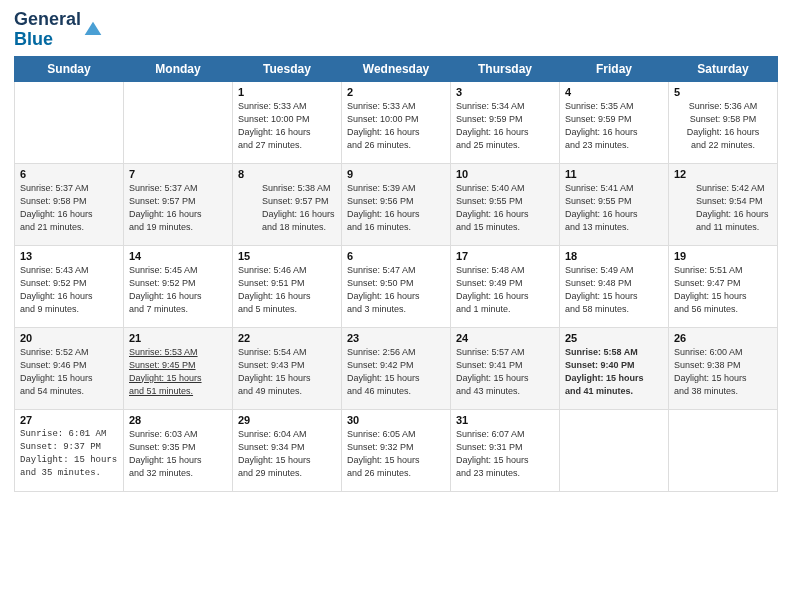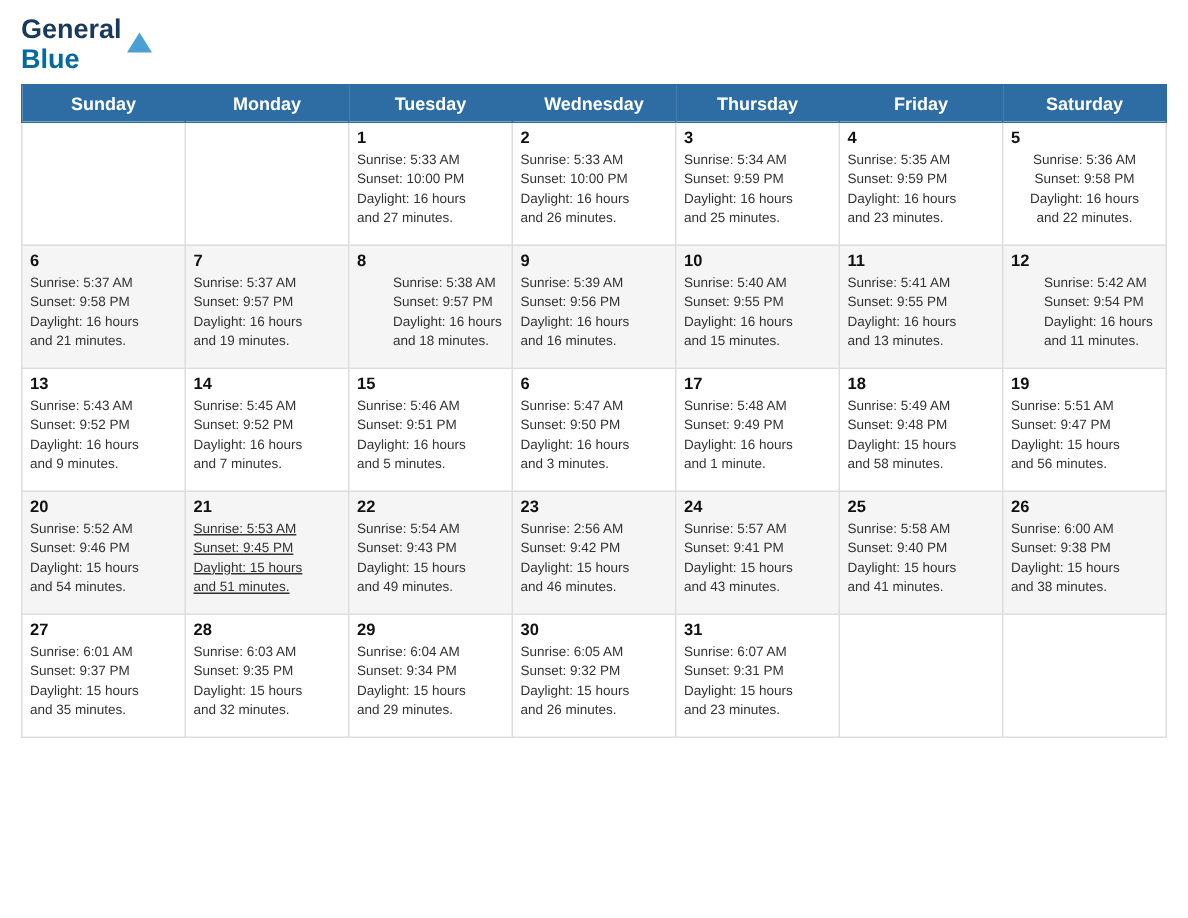--- a/index.html
+++ b/index.html
@@ -303,37 +303,37 @@
           </td>
           <td>
             <span class="day-num">24</span>
             <div class="day-info" style="white-space: pre-line;">Sunrise: 5:57 AM
 Sunset: 9:41 PM
 Daylight: 15 hours
 and 43 minutes.</div>
           </td>
           <td>
             <span class="day-num">25</span>
-            <div class="day-info" style="white-space: pre-line;">Sunrise: 5:58 AM
+            <div class="day-info" style="white-space: pre-line; font-weight: bold;">Sunrise: 5:58 AM
 Sunset: 9:40 PM
 Daylight: 15 hours
 and 41 minutes.</div>
           </td>
           <td>
             <span class="day-num">26</span>
             <div class="day-info" style="white-space: pre-line;">Sunrise: 6:00 AM
 Sunset: 9:38 PM
 Daylight: 15 hours
 and 38 minutes.</div>
           </td>
         </tr>
         <tr>
           <td>
             <span class="day-num">27</span>
-            <div class="day-info" style="white-space: pre-line;">Sunrise: 6:01 AM
+            <div class="day-info" style="white-space: pre-line; font-family: Liberation Mono, monospace;">Sunrise: 6:01 AM
 Sunset: 9:37 PM
 Daylight: 15 hours
 and 35 minutes.</div>
           </td>
           <td>
             <span class="day-num">28</span>
             <div class="day-info" style="white-space: pre-line;">Sunrise: 6:03 AM
 Sunset: 9:35 PM
 Daylight: 15 hours
 and 32 minutes.</div>

